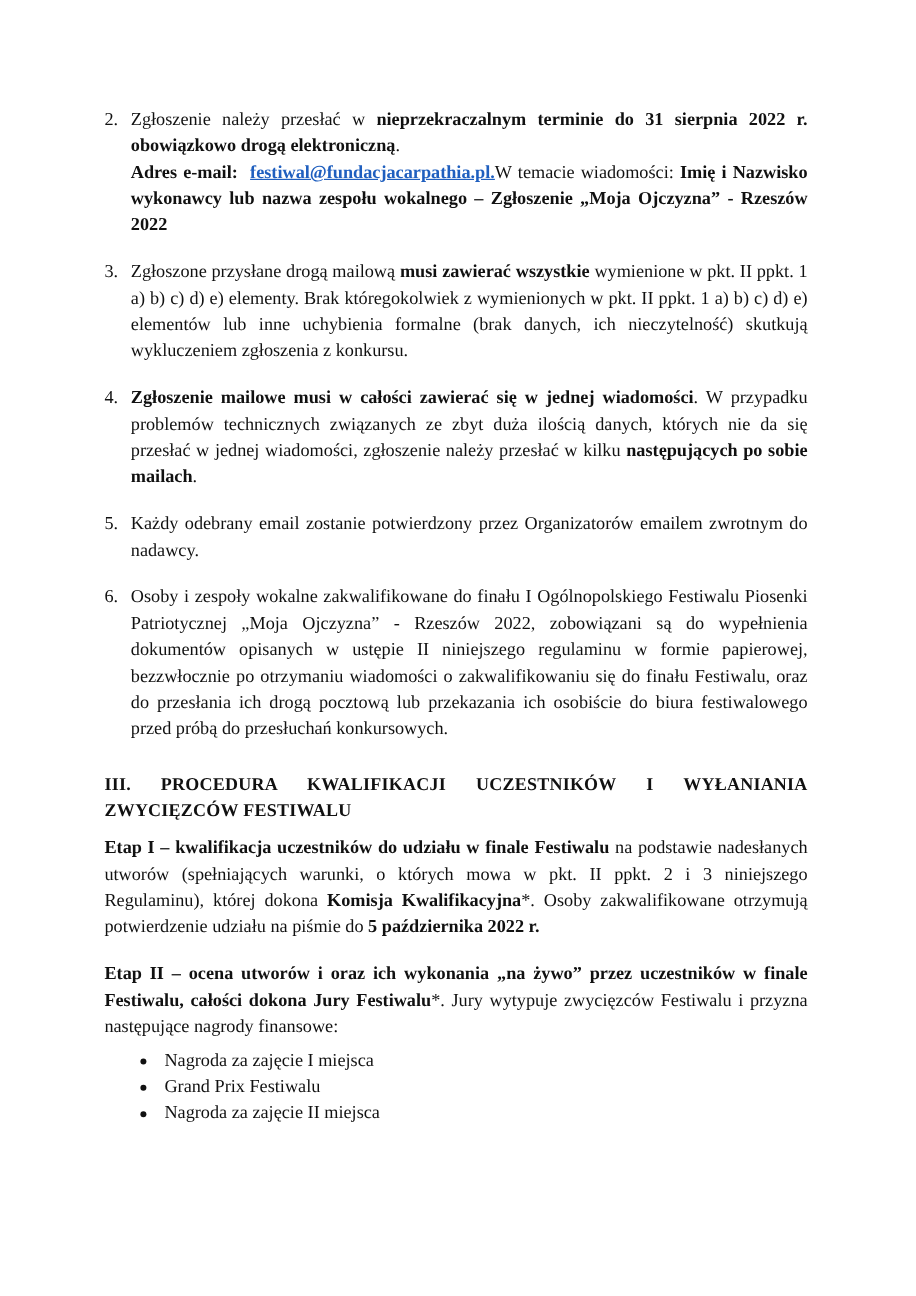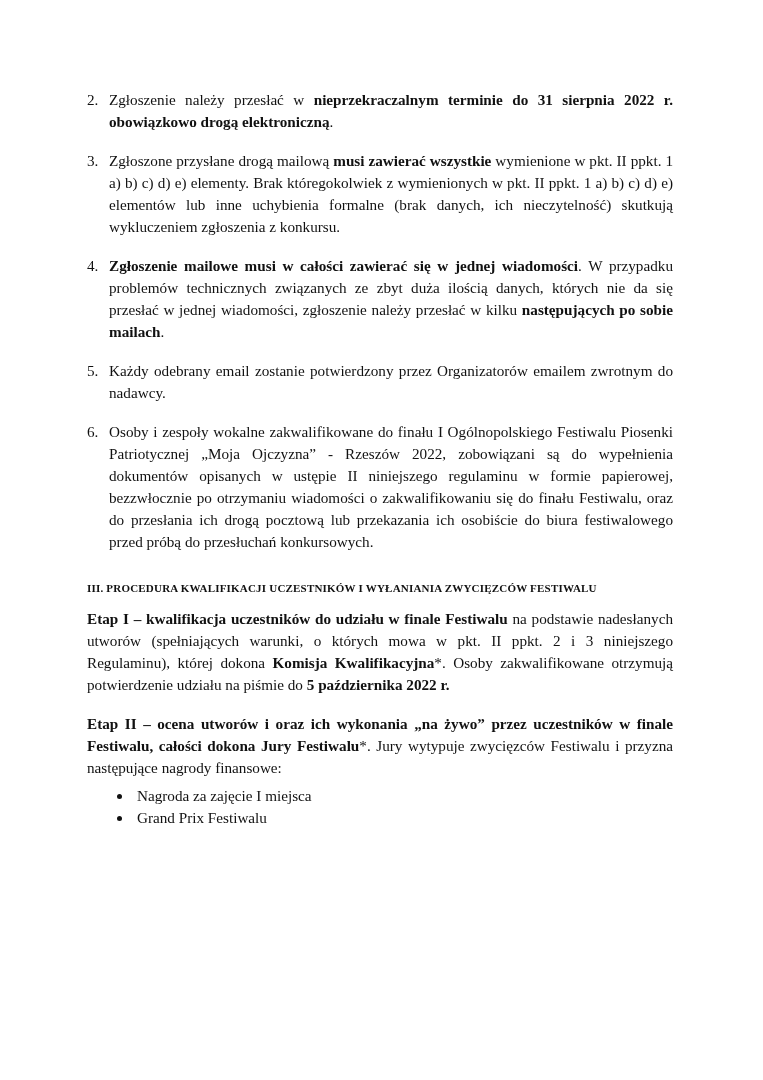--- a/index.html
+++ b/index.html
@@ -36,21 +36,21 @@
     }
     .num-item p { margin: 0; }
     .gap-lg { height: 17px; }
     .link {
       color: #1f5fbf;
       text-decoration: underline;
       font-weight: bold;
     }
     .section-heading {
       font-weight: bold;
-      font-size: 11px;
+      font-size: 15px;
       line-height: 22px;
       text-align: justify;
       letter-spacing: 0.2px;
       margin-top: 19px;
     }
     .para {
       text-align: justify;
       margin: 0;
     }
     .bullets {
@@ -74,20 +74,21 @@
     }
   </style>
 </head>
 <body>
 
 <div class="page">
 
   <div class="num-item">
     <span class="num">2.</span>
     <p><span>Zgłoszenie należy przesłać w </span><b>nieprzekraczalnym terminie do 31 sierpnia 2022 r. obowiązkowo drogą elektroniczną</b><span>.</span></p>
+    <p><b>Adres e-mail:</b>&nbsp;&nbsp;<a class="link">festiwal@fundacjacarpathia.pl.</a><span>W temacie wiadomości: </span><b>Imię i Nazwisko wykonawcy lub nazwa zespołu wokalnego – Zgłoszenie „Moja Ojczyzna” - Rzeszów 2022</b></p>
   </div>
 
   <div class="gap-lg"></div>
 
   <div class="num-item">
     <span class="num">3.</span>
     <p><span>Zgłoszone przysłane drogą mailową </span><b>musi zawierać wszystkie</b><span> wymienione w pkt. II ppkt. 1 a) b) c) d) e) elementy. Brak któregokolwiek z wymienionych w pkt. II ppkt. 1 a) b) c) d) e) elementów lub inne uchybienia formalne (brak danych, ich nieczytelność) skutkują wykluczeniem zgłoszenia z konkursu.</span></p>
   </div>
 
   <div class="gap-lg"></div>
@@ -115,15 +116,16 @@
 
 
   <p class="para" style="margin-top:9px;"><b>Etap I – kwalifikacja uczestników do udziału w finale Festiwalu</b><span> na podstawie nadesłanych utworów (spełniających warunki, o których mowa w pkt. II ppkt. 2 i 3 niniejszego Regulaminu), której dokona </span><b>Komisja Kwalifikacyjna</b><span>*. Osoby zakwalifikowane otrzymują potwierdzenie udziału na piśmie do </span><b>5 października 2022 r.</b></p>
 
 
   <p class="para" style="margin-top:17px;"><b>Etap II – ocena utworów i oraz ich wykonania „na żywo” przez uczestników w finale Festiwalu, całości dokona Jury Festiwalu</b><span>*. Jury wytypuje zwycięzców Festiwalu i przyzna następujące nagrody finansowe:</span></p>
 
   <ul class="bullets">
     <li><span class="dot"></span><span>Nagroda za zajęcie I miejsca</span></li>
     <li><span class="dot"></span><span>Grand Prix Festiwalu</span></li>
+    <li><span class="dot"></span><span>Nagroda za zajęcie II miejsca</span></li>
   </ul>
 
 </div>
 
 </body></html>

